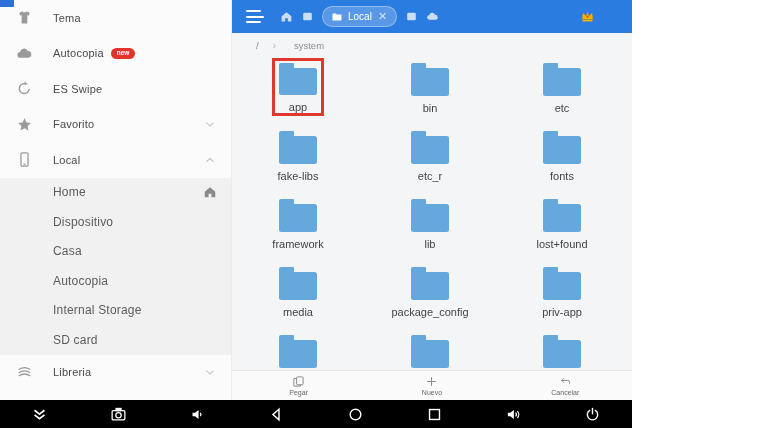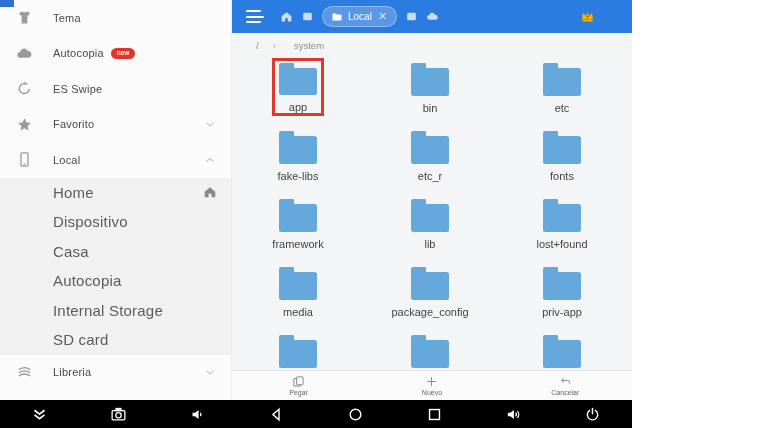--- a/index.html
+++ b/index.html
@@ -10,21 +10,21 @@
   
   .sidebar { position:absolute; left:0; top:0; width:232px; bottom:28px;
     background:#fbfbfb; border-right:1px solid #ececec; overflow:hidden; }
   .corner-chip { position:absolute; left:0; top:0; width:14px; height:7px; background:#2f6fd8; }
   .sb-item { display:flex; align-items:center; height:35.5px; padding:0 14px 0 16px; cursor:pointer; }
   .sb-item.sub { height:29.5px; background:#f1f1f1; padding-left:16px; }
   .sb-icon { width:17px; height:17px; margin-right:20px; flex:0 0 17px; }
   .sb-icon svg { width:100%; height:100%; display:block; }
   .sb-item.sub .sb-spacer { width:37px; flex:0 0 37px; }
   .sb-label { font-size:11px; color:#4a4a4a; letter-spacing:.2px; }
-  .sb-item.sub .sb-label { color:#5c5c5c; font-size:15px; }
+  .sb-item.sub .sb-label { color:#5c5c5c; font-size:12px; }
   .sb-badge { margin-left:7px; background:#e3342b; color:#fff; font-size:6.5px; font-weight:bold;
     padding:2px 6px; border-radius:8px; line-height:1; }
   .sb-right { margin-left:auto; width:14px; height:14px; }
   .sb-right svg { width:100%; height:100%; display:block; }
 
   
   .main { position:absolute; left:232px; right:0; top:0; bottom:28px; background:#f4f5f7; }
   .topbar { position:absolute; left:0; right:0; top:0; height:33px; background:#2b7ce0;
     display:flex; align-items:center; padding:0 10px; }
   .hamburger { width:18px; height:13px; display:flex; flex-direction:column;

